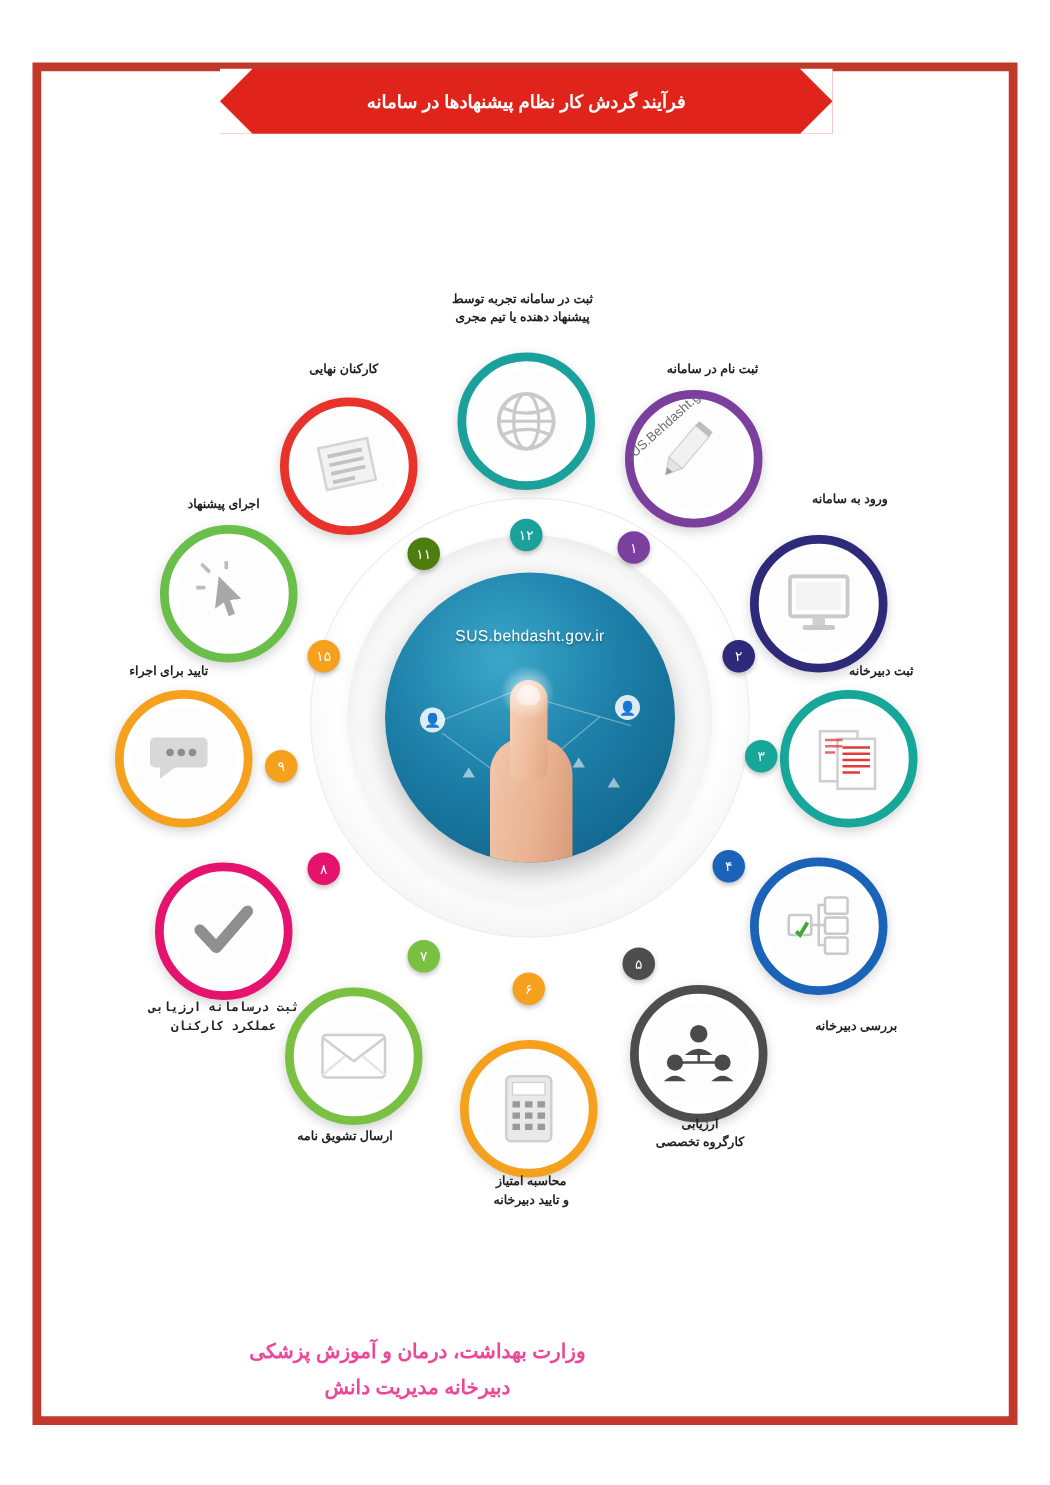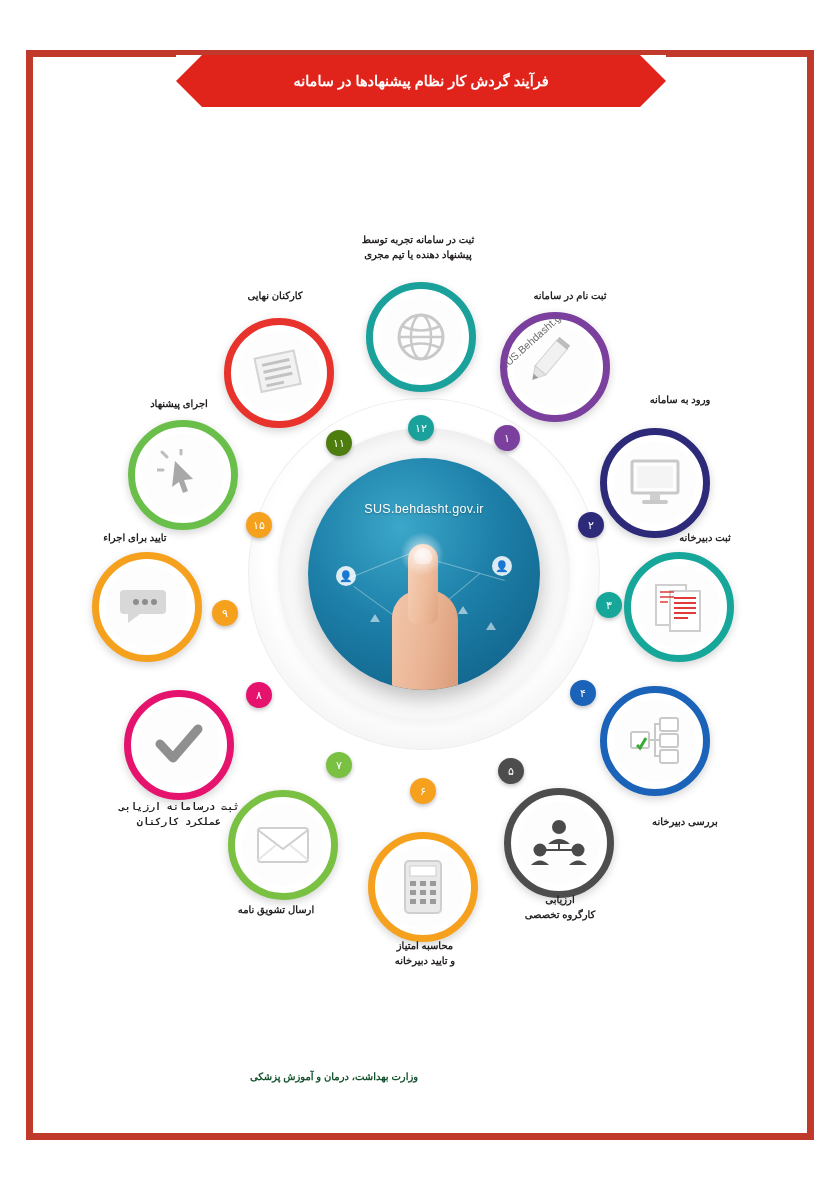--- a/index.html
+++ b/index.html
@@ -158,23 +158,23 @@
     direction: rtl;
     text-align: center;
     white-space: nowrap;
   }
   
   .footer {
     position: absolute;
     left: 0; top: 1068px;
     width: 668px;
     text-align: center;
-    font-size: 10px;
+    font-size: 16px;
     font-weight: bold;
-    color: #14532d;
+    color: #ec4899;
     line-height: 1.8;
     direction: rtl;
   }
   svg { display:block; }
 </style>
 </head>
 <body>
 
 <div class="page-frame"></div>
 
@@ -408,13 +408,14 @@
   </div>
 </div>
 <div class="badge" style="left:408px; top:415px; background:#1aa19c;">۱۲</div>
 <div class="label" style="left:318px; top:232px; width:200px;">
   <div>ثبت در سامانه تجربه توسط</div>
   <div>پیشنهاد دهنده یا تیم مجری</div>
 </div>
 
 <div class="footer">
   <div>وزارت بهداشت، درمان و آموزش پزشکی</div>
+  <div>دبیرخانه مدیریت دانش</div>
 </div>
 
 </body></html>

